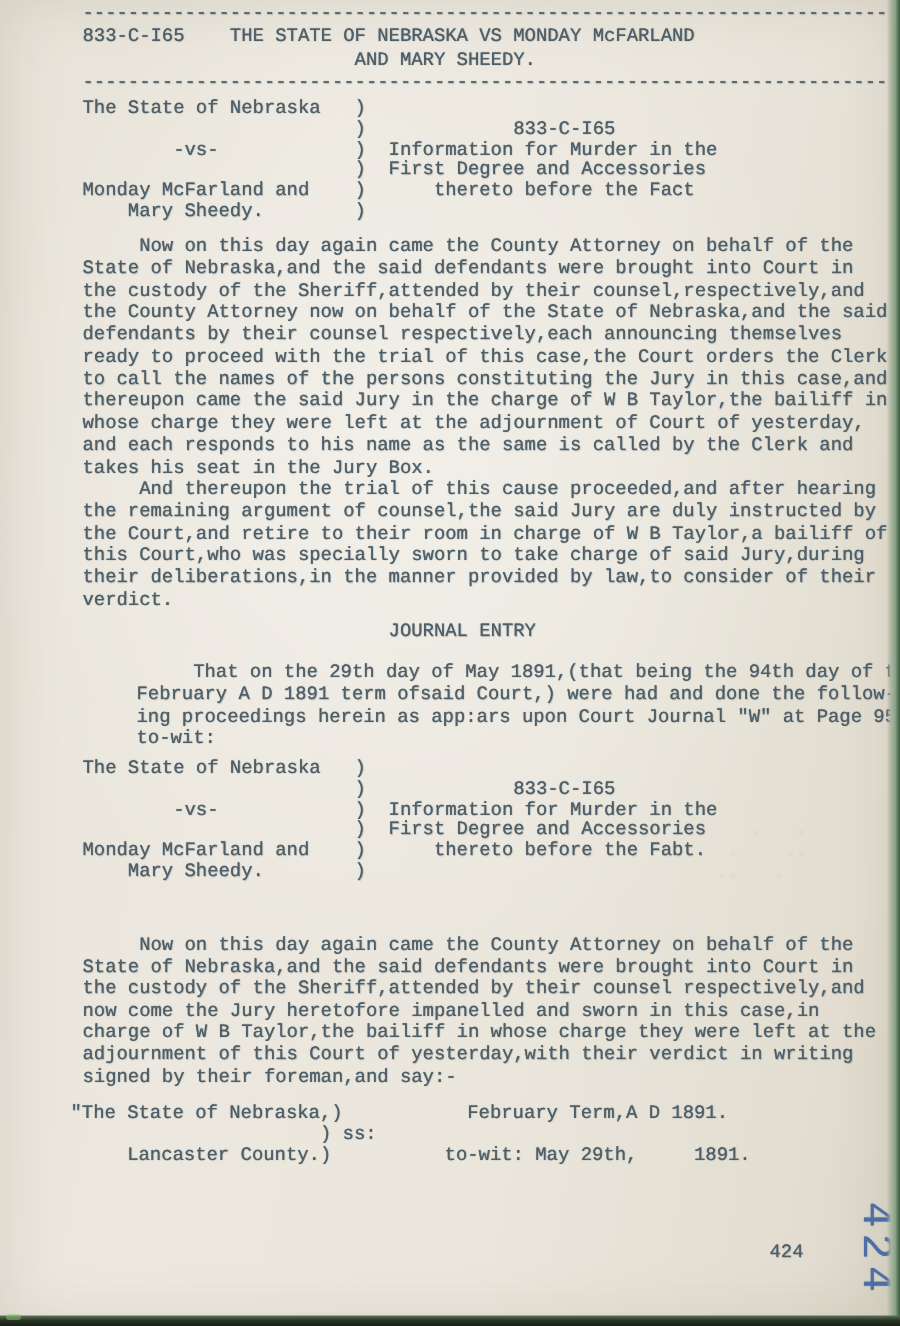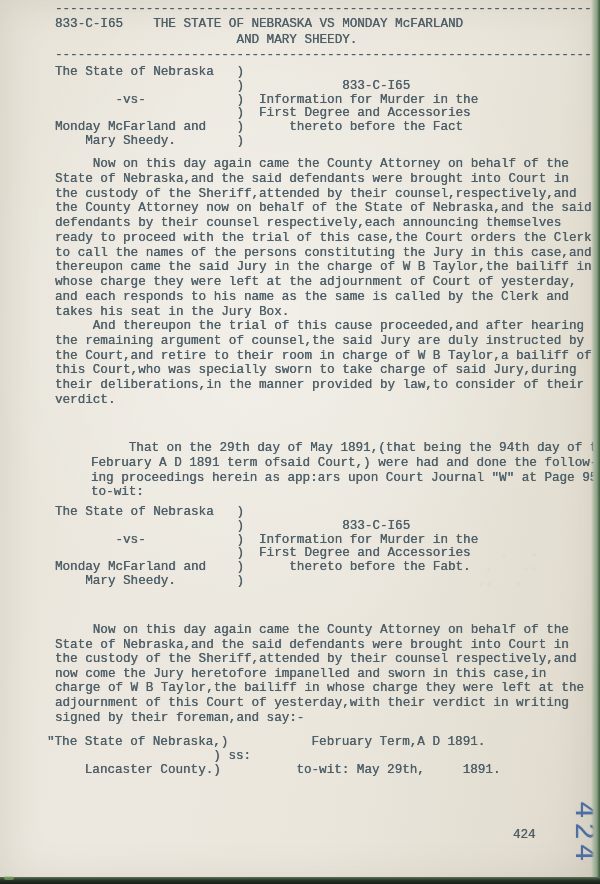--- a/index.html
+++ b/index.html
@@ -104,20 +104,21 @@
 and each responds to his name as the same is called by the Clerk and
 takes his seat in the Jury Box.</pre>
 
   <pre class="sec lh-p2">     And thereupon the trial of this cause proceeded,and after hearing
 the remaining argument of counsel,the said Jury are duly instructed by
 the Court,and retire to their room in charge of W B Taylor,a bailiff of
 this Court,who was specially sworn to take charge of said Jury,during
 their deliberations,in the manner provided by law,to consider of their
 verdict.</pre>
 
+  <pre class="sec lh-jh">                           JOURNAL ENTRY</pre>
 
   <pre class="sec lh-jp">     That on the 29th day of May 1891,(that being the 94th day of the
 February A D 1891 term ofsaid Court,) were had and done the follow-
 ing proceedings herein as app:ars upon Court Journal "W" at Page 95,
 to-wit:</pre>
 
   <pre class="sec lh-cap2">The State of Nebraska   )
                         )             833-C-I65
         -vs-            )  Information for Murder in the
                         )  First Degree and Accessories

